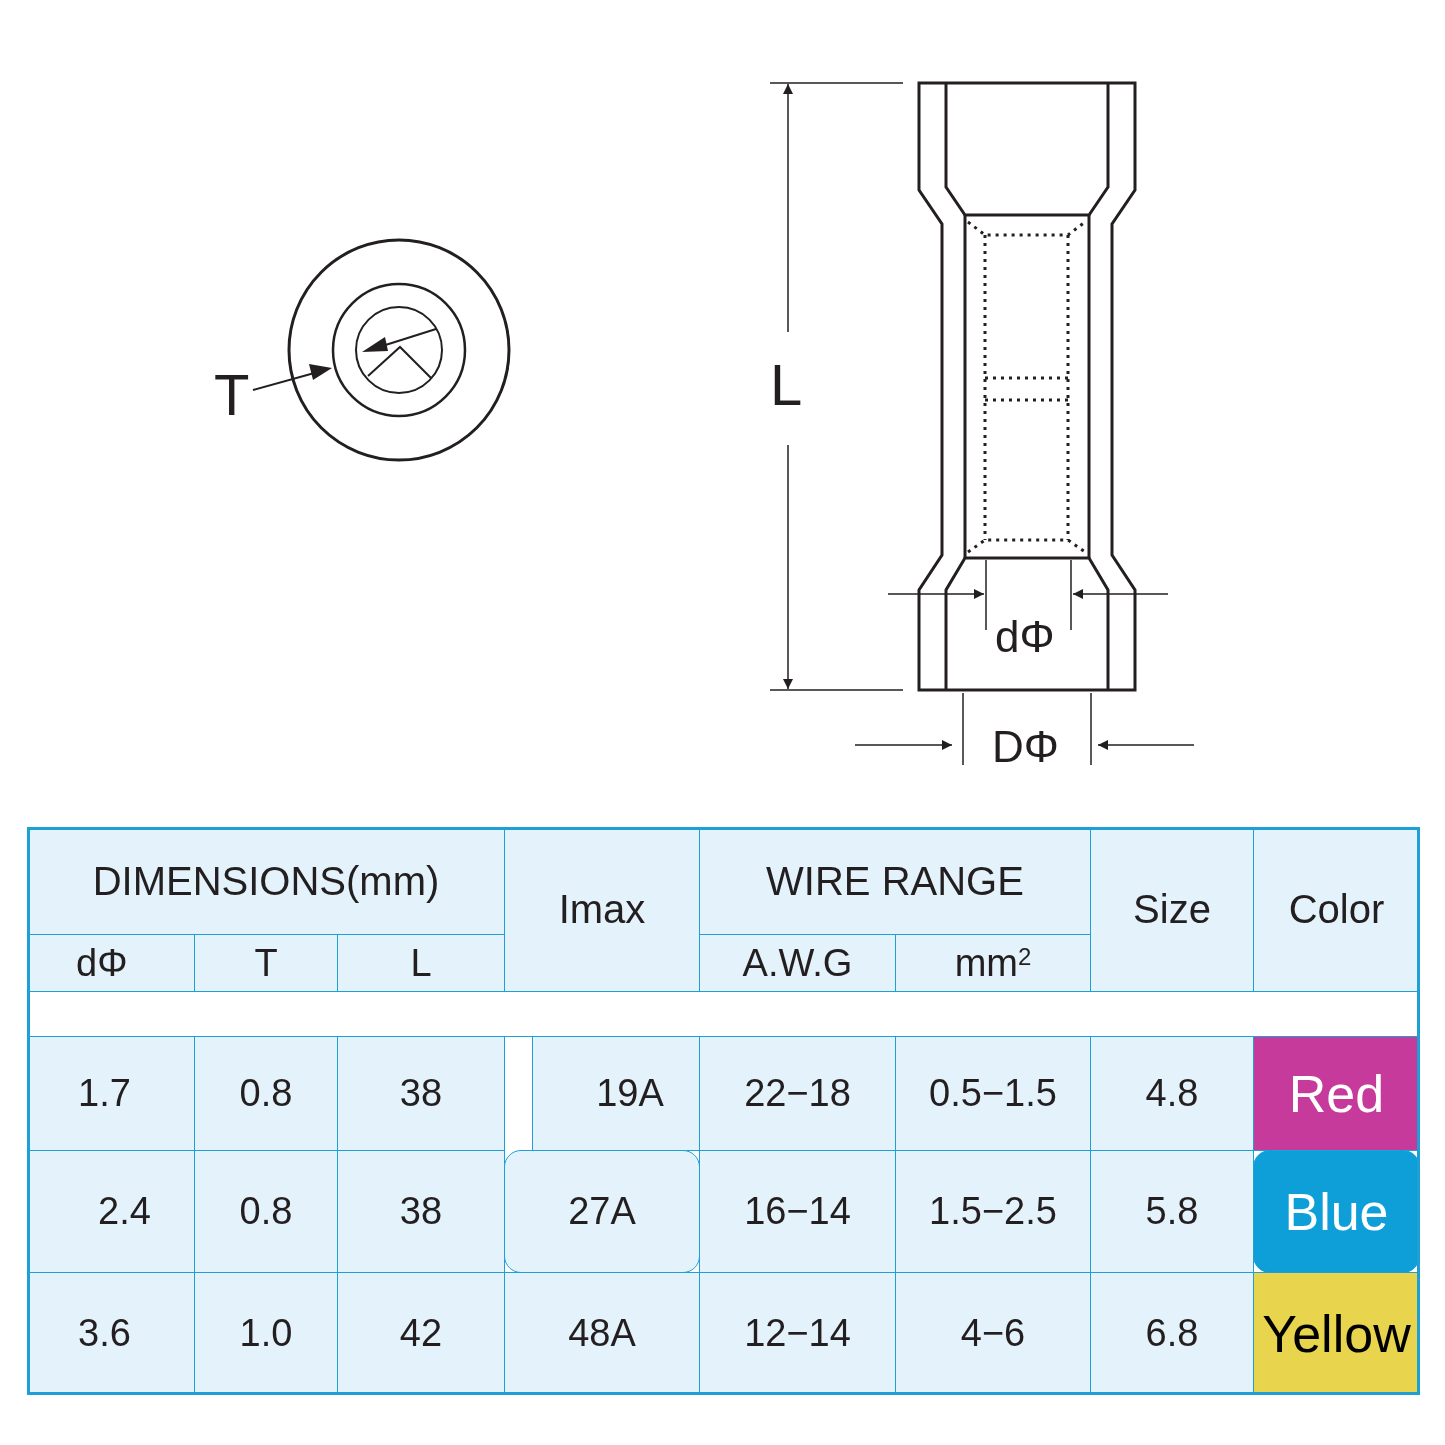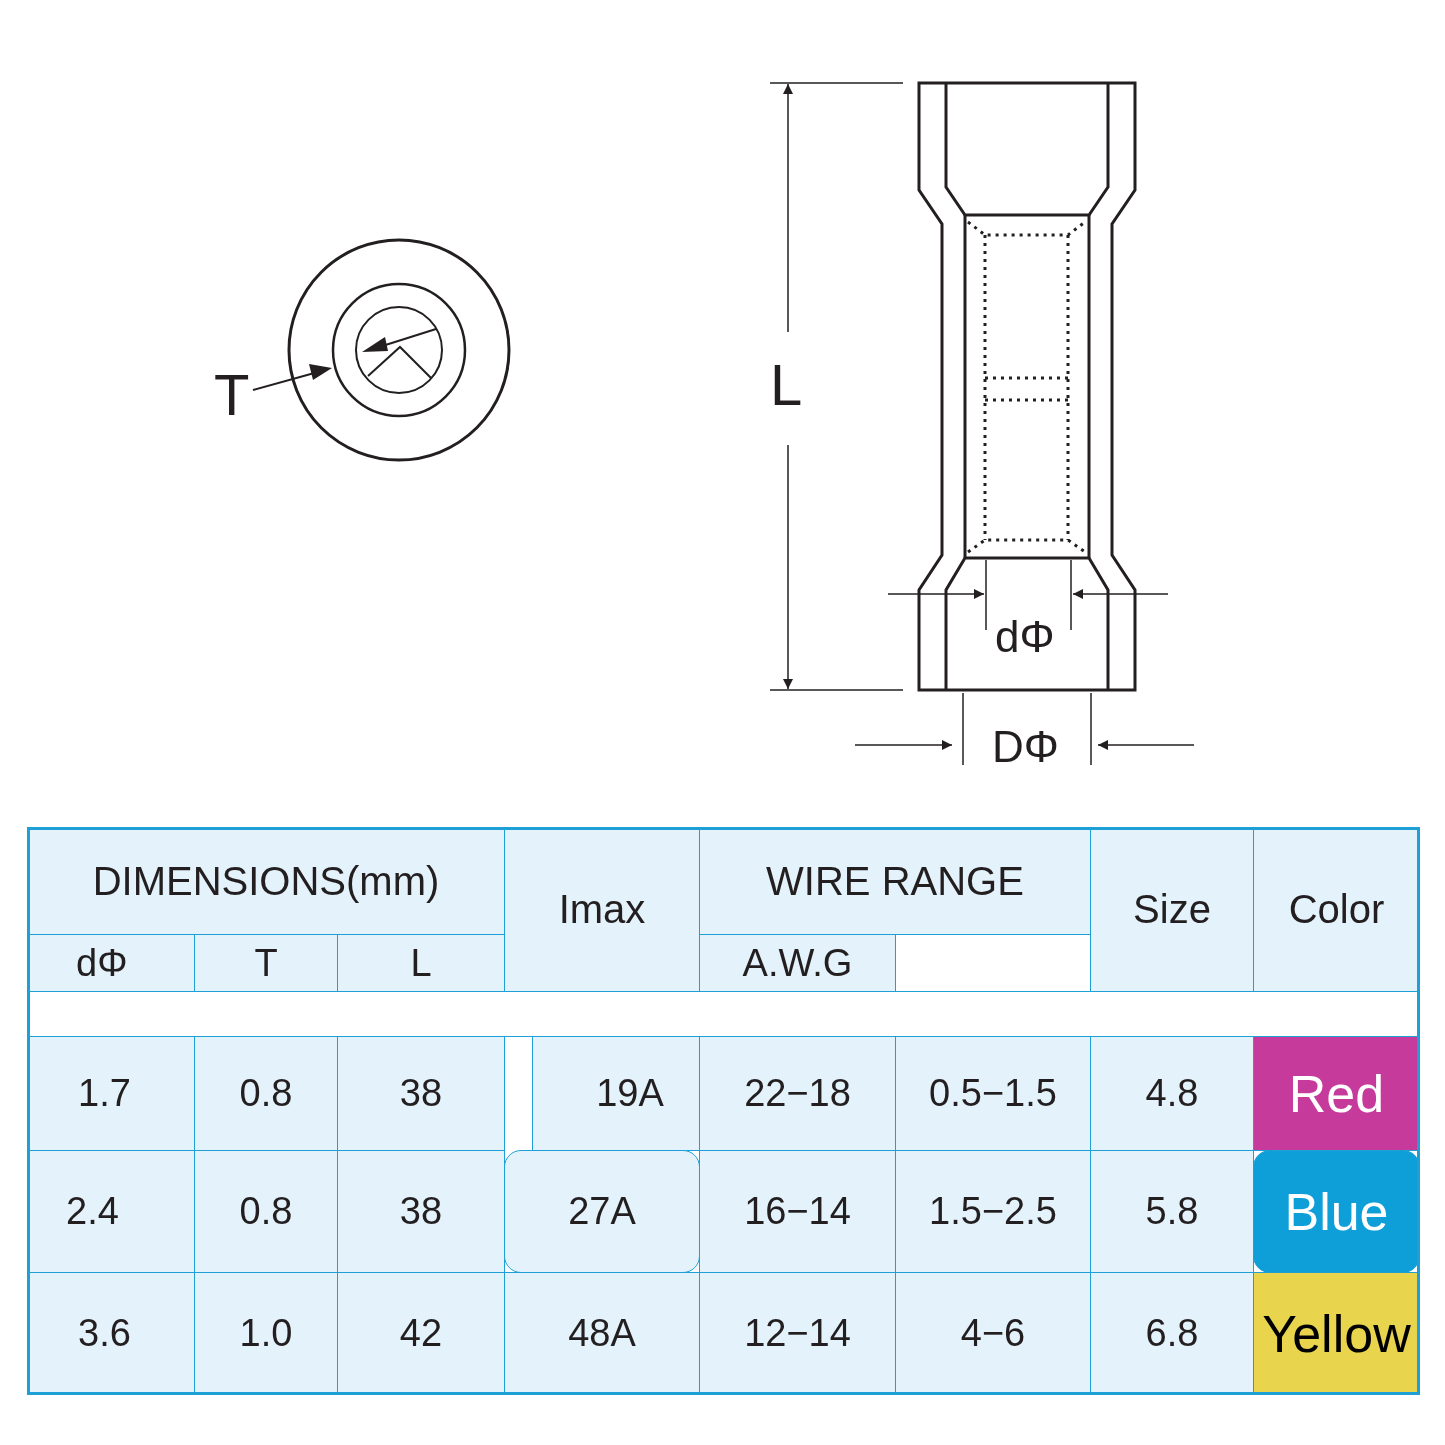--- a/index.html
+++ b/index.html
@@ -80,36 +80,40 @@
   <div class="cell hdr" style="left:0;top:0;width:478px;height:108px;">DIMENSIONS(mm)</div>
   <div class="cell hdr" style="left:477px;top:0;width:196px;height:165px;">Imax</div>
   <div class="cell hdr" style="left:672px;top:0;width:392px;height:108px;">WIRE RANGE</div>
   <div class="cell hdr" style="left:1063px;top:0;width:164px;height:165px;">Size</div>
   <div class="cell hdr" style="left:1226px;top:0;width:167px;height:165px;">Color</div>
 
   <div class="cell sub" style="left:0;top:107px;width:168px;height:58px;justify-content:flex-start;padding-left:48px;">dΦ</div>
   <div class="cell sub" style="left:167px;top:107px;width:144px;height:58px;">T</div>
   <div class="cell sub" style="left:310px;top:107px;width:168px;height:58px;">L</div>
   <div class="cell sub" style="left:672px;top:107px;width:197px;height:58px;">A.W.G</div>
+  <div class="cell sub" style="left:868px;top:107px;width:196px;height:58px;">
+      <span>mm</span>
+      <sup>2</sup>
+    </div>
 
   <div class="cell blank" style="left:0;top:164px;width:1393px;height:46px;"></div>
 
   <div id="rows">
       <div>
         <div class="cell" style="left: 0px; top: 209px; width: 168px; height: 115px; justify-content: flex-start; padding-left: 50px;">1.7</div>
         <div class="cell" style="left: 167px; top: 209px; width: 144px; height: 115px;">0.8</div>
         <div class="cell" style="left: 310px; top: 209px; width: 168px; height: 115px;">38</div>
         <div class="cell" style="left: 505px; top: 209px; width: 196px; height: 115px;">19A</div>
         <div class="cell" style="left: 672px; top: 209px; width: 197px; height: 115px;">22−18</div>
         <div class="cell" style="left: 868px; top: 209px; width: 196px; height: 115px;">0.5−1.5</div>
         <div class="cell" style="left: 1063px; top: 209px; width: 164px; height: 115px;">4.8</div>
         <div class="cell swatch" style="left: 1226px; top: 209px; width: 167px; height: 115px; background: rgb(198, 58, 156);">Red</div>
       </div>
       <div>
-        <div class="cell" style="left: 0px; top: 323px; width: 168px; height: 123px; justify-content: flex-start; padding-left: 38px;">2.4</div>
+        <div class="cell" style="left: 0px; top: 323px; width: 168px; height: 123px; justify-content: flex-start; padding-left: 70px;">2.4</div>
         <div class="cell" style="left: 167px; top: 323px; width: 144px; height: 123px;">0.8</div>
         <div class="cell" style="left: 310px; top: 323px; width: 168px; height: 123px;">38</div>
         <div class="cell" style="left: 477px; top: 323px; width: 196px; height: 123px; border-radius: 17px;">27A</div>
         <div class="cell" style="left: 672px; top: 323px; width: 197px; height: 123px;">16−14</div>
         <div class="cell" style="left: 868px; top: 323px; width: 196px; height: 123px;">1.5−2.5</div>
         <div class="cell" style="left: 1063px; top: 323px; width: 164px; height: 123px;">5.8</div>
         <div class="cell swatch" style="left: 1226px; top: 323px; width: 167px; height: 123px; background: rgb(15, 159, 216); border-radius: 17px;">Blue</div>
       </div>
       <div>
         <div class="cell" style="left: 0px; top: 445px; width: 168px; height: 123px; justify-content: flex-start; padding-left: 50px;">3.6</div>

